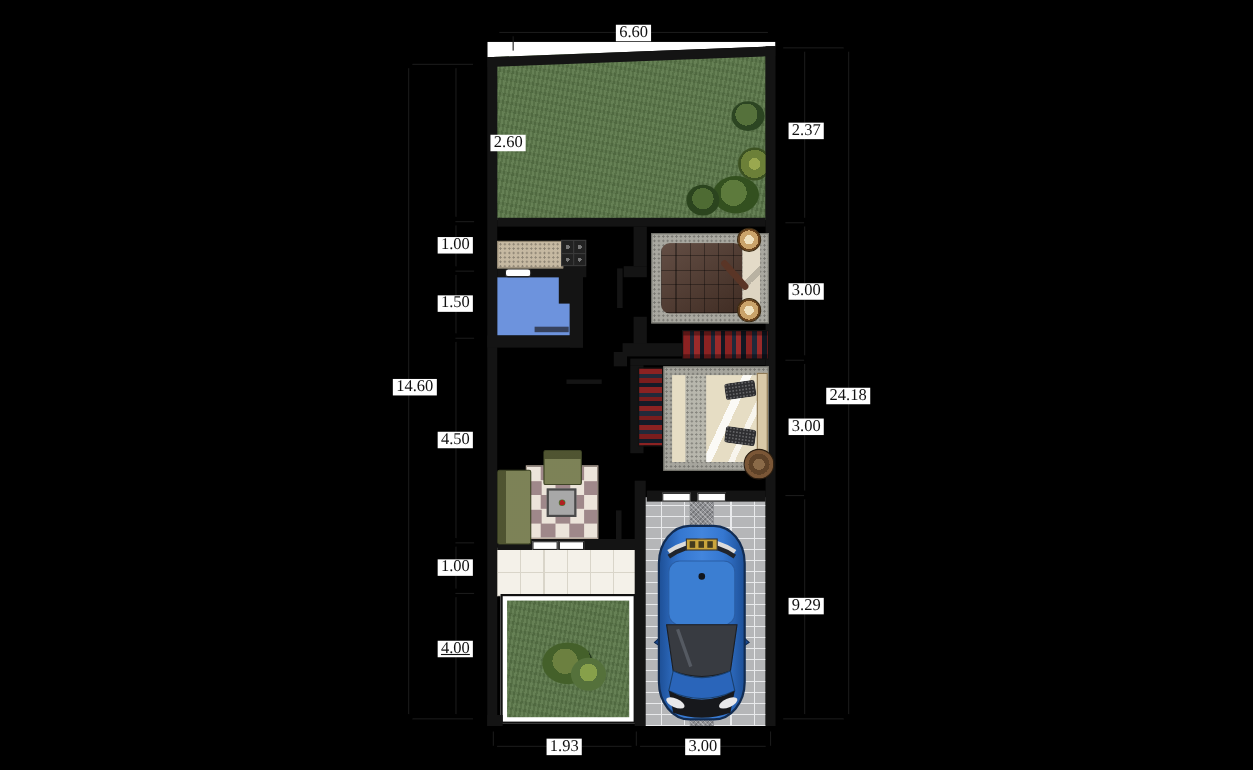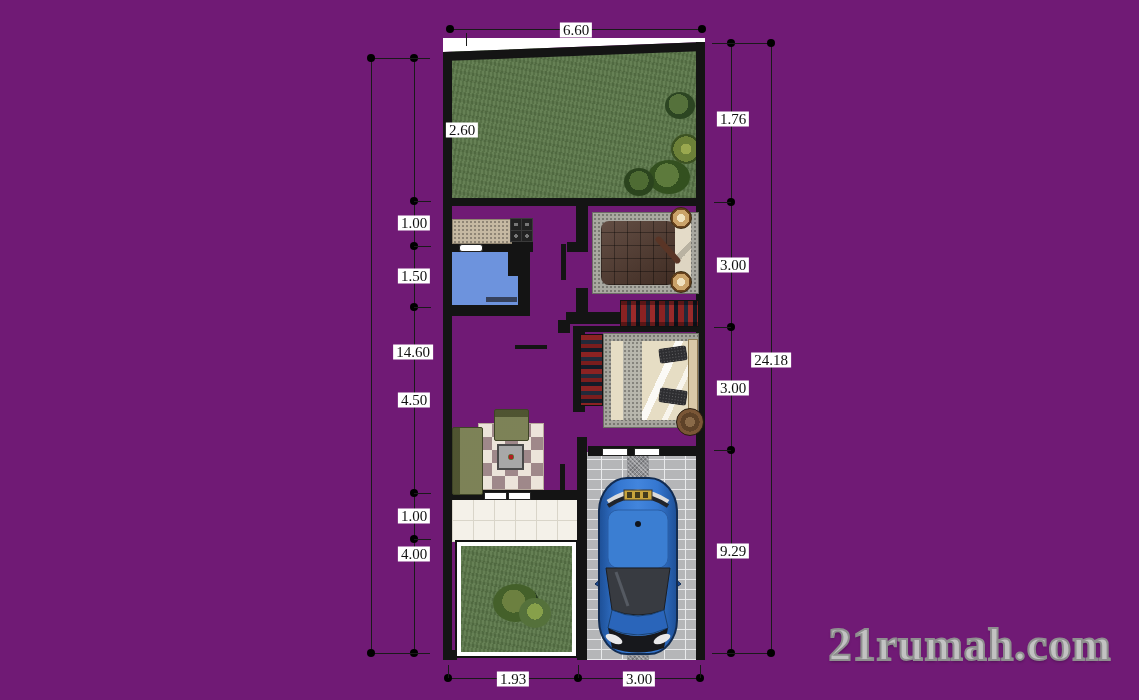--- a/index.html
+++ b/index.html
@@ -1,16 +1,16 @@
 <!DOCTYPE html>
 <html style="--wall: #141414; --grass: #5e7a4c; --bath: #6d93dd; --car: #2e6fc9; --paver: #b5b6b8; --counter: #c6b9a2; --sofa: #6e7444; --rug-mauve: #9f888a; --rug-cream: #ece4da; --bed1-quilt: #4e362b; --watermark: #c2c2c2;"><head>
 <meta charset="utf-8">
 <style>
   html,body{margin:0;padding:0;background:#fff;}
-  #canvas{position:relative;width:1139px;height:700px;background:#701a75;overflow:hidden;
+  #canvas{position:relative;width:1139px;height:700px;background:#000000;overflow:hidden;
           font-family:"Liberation Serif",serif;}
   .abs{position:absolute;}
   .wall{position:absolute;background:var(--wall,#141414);}
   .grass{background-color:var(--grass,#5e7a4c);
     background-image:
       repeating-linear-gradient(100deg, rgba(0,0,0,.07) 0 2px, rgba(255,255,255,.05) 2px 4px),
       repeating-linear-gradient(10deg, rgba(15,35,10,.10) 0 3px, transparent 3px 7px);}
   .tiles{background-color:#f4f1e9;
     background-image:
       repeating-linear-gradient(0deg,#d9d5c9 0 1px,transparent 1px 21px),
@@ -208,39 +208,39 @@
   <div class="dline" style="left:414px;top:201px;width:17px;height:1px;"></div>
   <div class="dline" style="left:414px;top:246px;width:17px;height:1px;"></div>
   <div class="dline" style="left:414px;top:307px;width:17px;height:1px;"></div>
   <div class="dline" style="left:414px;top:493px;width:17px;height:1px;"></div>
   <div class="dline" style="left:414px;top:539px;width:17px;height:1px;"></div>
   <span class="dlabel" style="left:414px;top:130px;margin-left:48px;">2.60</span>
   <span class="dlabel" style="left:414px;top:223px;">1.00</span>
   <span class="dlabel" style="left:414px;top:276px;">1.50</span>
   <span class="dlabel" style="left:414px;top:400px;">4.50</span>
   <span class="dlabel" style="left:414px;top:516px;">1.00</span>
-  <span class="dlabel" style="left:414px;top:554px;">4.00</span>
+  <span class="dlabel" style="left:414px;top:590px;text-decoration:underline;">4.00</span>
 
   <div class="dline" style="left:371px;top:58px;width:1px;height:595px;"></div>
   <div class="dline" style="left:371px;top:58px;width:59px;height:1px;"></div>
   <div class="dline" style="left:371px;top:653px;width:59px;height:1px;"></div>
   <div class="dot" style="left:371px;top:58px;"></div>
   <div class="dot" style="left:371px;top:653px;"></div>
-  <span class="dlabel" style="left:377px;top:352px;margin-left:36px;">14.60</span>
+  <span class="dlabel" style="left:377px;top:352px;">14.60</span>
 
   <div class="dline" style="left:731px;top:43px;width:1px;height:610px;"></div>
   <div class="dot" style="left:731px;top:43px;"></div>
   <div class="dot" style="left:731px;top:202px;"></div>
   <div class="dot" style="left:731px;top:327px;"></div>
   <div class="dot" style="left:731px;top:450px;"></div>
   <div class="dot" style="left:731px;top:653px;"></div>
   <div class="dline" style="left:714px;top:202px;width:17px;height:1px;"></div>
   <div class="dline" style="left:714px;top:327px;width:17px;height:1px;"></div>
   <div class="dline" style="left:714px;top:450px;width:17px;height:1px;"></div>
-  <span class="dlabel" style="left:733px;top:119px;">1.76</span>
+  <span class="dlabel" style="left:733px;top:119px;">2.37</span>
   <span class="dlabel" style="left:733px;top:265px;">3.00</span>
   <span class="dlabel" style="left:733px;top:388px;">3.00</span>
   <span class="dlabel" style="left:733px;top:551px;">9.29</span>
 
   <div class="dline" style="left:771px;top:43px;width:1px;height:610px;"></div>
   <div class="dline" style="left:712px;top:43px;width:59px;height:1px;"></div>
   <div class="dline" style="left:712px;top:653px;width:59px;height:1px;"></div>
   <div class="dot" style="left:771px;top:43px;"></div>
   <div class="dot" style="left:771px;top:653px;"></div>
   <span class="dlabel" style="left:771px;top:360px;">24.18</span>
@@ -248,15 +248,14 @@
   <div class="dline" style="left:448px;top:678px;width:252px;height:1px;"></div>
   <div class="dot" style="left:448px;top:678px;"></div>
   <div class="dot" style="left:578px;top:678px;"></div>
   <div class="dot" style="left:700px;top:678px;"></div>
   <div class="dline" style="left:448px;top:665px;width:1px;height:13px;"></div>
   <div class="dline" style="left:578px;top:665px;width:1px;height:13px;"></div>
   <div class="dline" style="left:700px;top:665px;width:1px;height:13px;"></div>
   <span class="dlabel" style="left:513px;top:679px;">1.93</span>
   <span class="dlabel" style="left:639px;top:679px;">3.00</span>
 
-  <div id="watermark">21rumah.com</div>
 
 </div>
 
 </body></html>

